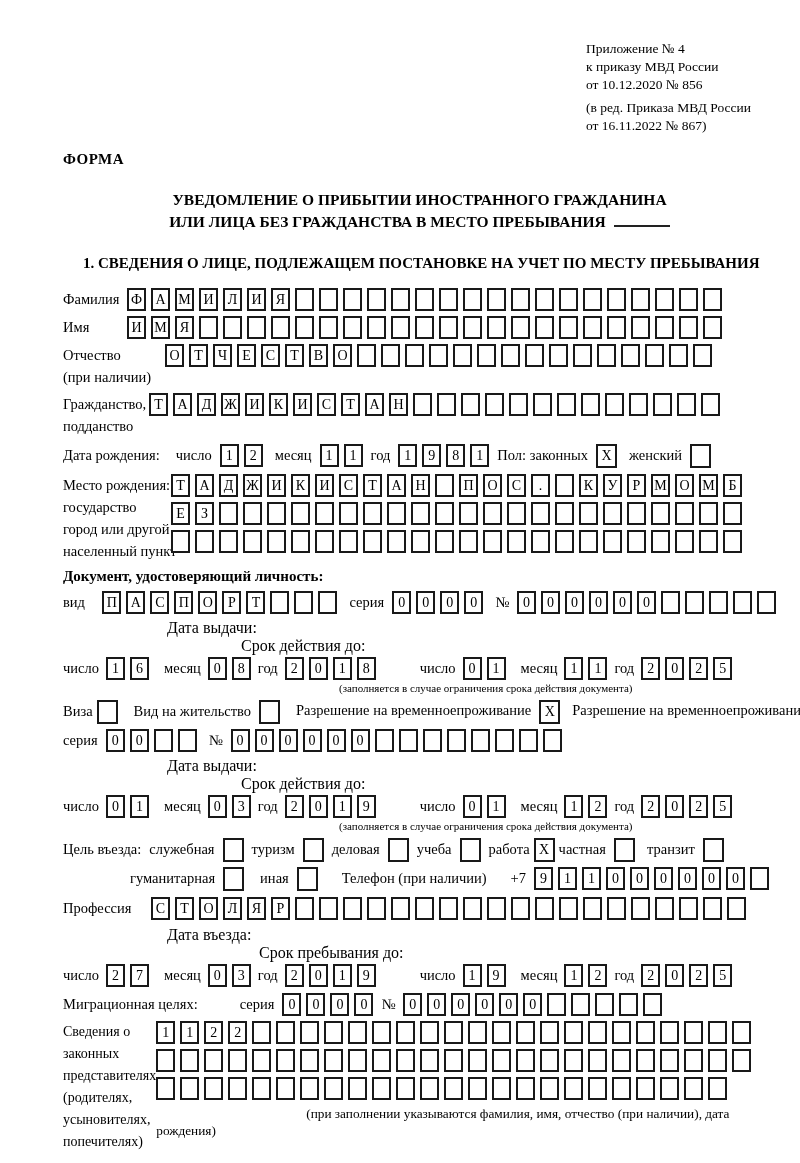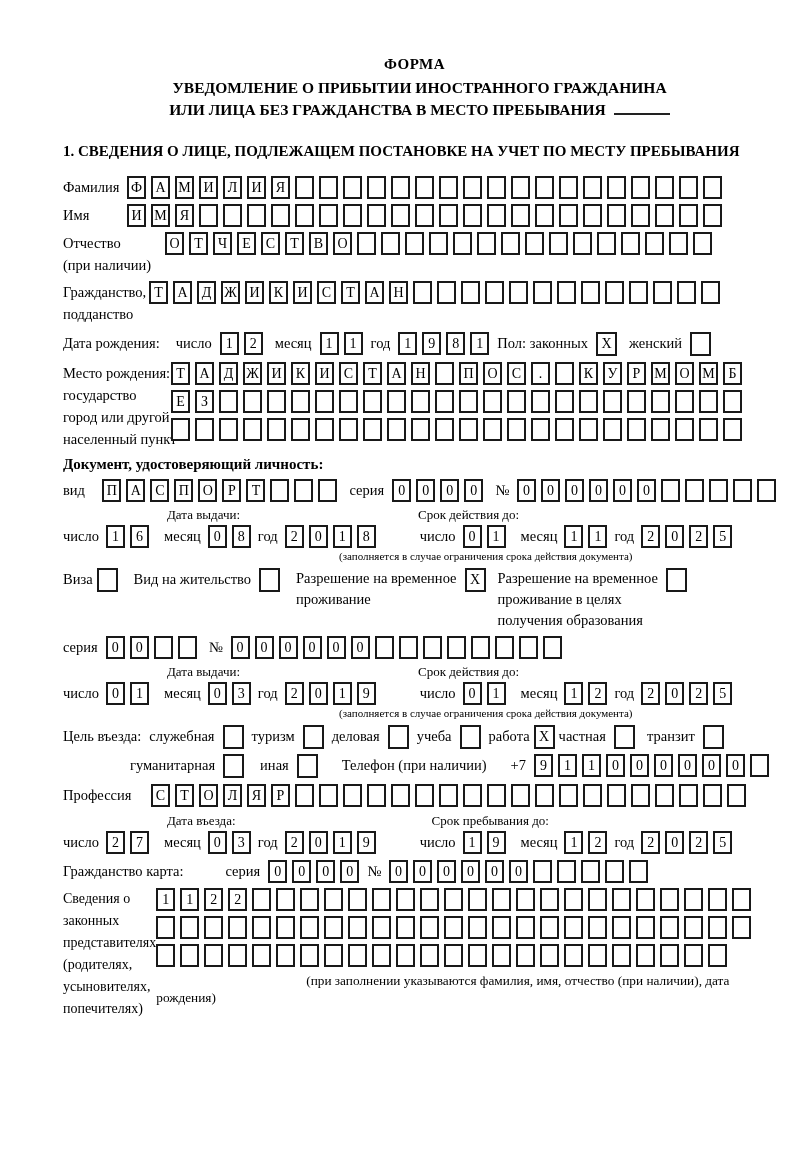--- a/index.html
+++ b/index.html
@@ -7,25 +7,25 @@
   body {
     width: 800px; height: 1163px; overflow: hidden;
     font-family: "Liberation Serif", "DejaVu Serif", serif;
     color: #000; font-size: 14.5px;
   }
   .page { padding: 40px 24px 10px 63px; }
 
   
   .top-note { margin-left: auto; width: 190px; font-size: 13.5px; line-height: 18px; }
   .top-note .gap { margin-top: 5px; }
-  .forma { text-align: center; font-weight: bold; font-size: 15px; margin-top: 16px; padding-right: 10px; letter-spacing: .5px; }
-
-  .title { text-align: center; font-weight: bold; font-size: 15.5px; line-height: 22px; margin-top: 4px; }
+  .forma { text-align: left; font-weight: bold; font-size: 15px; margin-top: 16px; padding-right: 10px; letter-spacing: .5px; }
+
+  .title { text-align: center; font-weight: bold; font-size: 15.5px; line-height: 22px; margin-top: 21px; }
   .blank-line { display:inline-block; width: 56px; border-bottom: 2px solid #222; height: 12px; margin-left: 8px; }
-  .section-heading { font-weight: bold; font-size: 15px; margin-top: 22px; }
+  .section-heading { font-weight: bold; font-size: 15px; margin-top: 22px; margin-left: 20px; }
 
   .form { margin-top: 16px; }
   .row { display: flex; align-items: flex-start; margin-bottom: 5px; }
   .lbl { line-height: 23px; white-space: nowrap; }
   .cells { display: inline-flex; gap: 5px; flex-wrap: nowrap; }
   .cell {
     flex: 0 0 auto; width: 19px; height: 23px;
     border: 2px solid #191919; text-align: center;
     font-size: 14px; line-height: 19px; background: #fff;
   }
@@ -35,40 +35,47 @@
   .lblcol { display: flex; flex-direction: column; }
   .lblcol > span { line-height: 22px; white-space: nowrap; }
   .cellcol .cells { margin-bottom: 5px; }
 
   .ml8  { margin-left: 8px; }  .ml12 { margin-left: 12px; }
   .ml16 { margin-left: 16px; } .ml24 { margin-left: 24px; }
   .mr8  { margin-right: 8px; }
 
   .center-bold { text-align: left; font-weight: bold; font-size: 15px; margin: 6px 0 6px 0; }
 
-  .date-heads { display: flex; font-size: 13px; margin-bottom: 2px; }
+  .date-heads { display: flex; font-size: 16px; margin-bottom: 2px; flex-direction: column; }
   .date-heads .h1 { margin-left: 104px; }
   .date-heads .h2 { margin-left: 178px; }
   .date-row { display: flex; align-items: flex-start; margin-bottom: 2px; }
   .date-row .grp { display: flex; align-items: flex-start; gap: 7px; }
   .date-row .grp2 { margin-left: 44px; }
   .small-note { font-size: 11px; margin: 0 0 6px 276px; }
 
   .intro { line-height: 22px; margin-top: 4px; }
   .opts { margin-top: 2px; }
-  .optlines { display: flex; flex-direction: column; align-items: flex-start; }
+  .optlines { display: flex; flex-direction: row; align-items: flex-end; }
   .optlines > span { line-height: 21px; white-space: nowrap; }
 
   .legal-note { font-size: 13.3px; margin: 2px 0 0 150px; }
 </style>
 </head>
 <body>
 
 <div class="page">
 
+  <div class="top-note">
+    <div>Приложение № 4</div>
+    <div>к приказу МВД России</div>
+    <div>от 10.12.2020 № 856</div>
+    <div class="gap">(в ред. Приказа МВД России</div>
+    <div>от 16.11.2022 № 867)</div>
+  </div>
 
   <div class="forma">ФОРМА</div>
 
   <div class="title">
     <span>УВЕДОМЛЕНИЕ О ПРИБЫТИИ ИНОСТРАННОГО ГРАЖДАНИНА</span><br>
     <span>ИЛИ ЛИЦА БЕЗ ГРАЖДАНСТВА В МЕСТО ПРЕБЫВАНИЯ</span><span class="blank-line"></span>
   </div>
 
   <div class="section-heading">1. СВЕДЕНИЯ О ЛИЦЕ, ПОДЛЕЖАЩЕМ ПОСТАНОВКЕ НА УЧЕТ ПО МЕСТУ ПРЕБЫВАНИЯ</div>
 
@@ -631,21 +638,21 @@
         <span class="cells">
             <span class="cell">2</span>
             <span class="cell">0</span>
             <span class="cell">2</span>
             <span class="cell">5</span>
           </span>
       </span>
     </div>
 
     <div class="row" style="margin-top:6px">
-      <span class="lbl">Гражданство карта:</span>
+      <span class="lbl">Миграционная целях:</span>
       <span class="lbl mr8" style="margin-left:42px">серия</span>
       <span class="cells">
           <span class="cell">0</span>
           <span class="cell">0</span>
           <span class="cell">0</span>
           <span class="cell">0</span>
         </span>
       <span class="lbl ml8 mr8">№</span>
       <span class="cells">
           <span class="cell">0</span>

